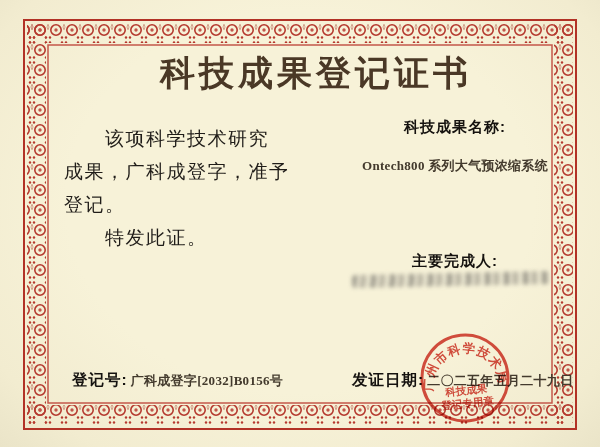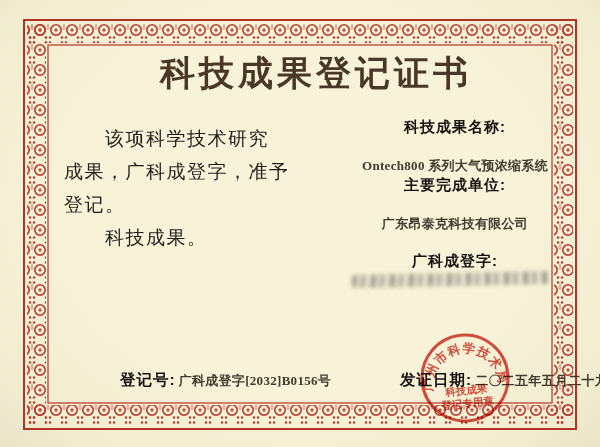--- a/index.html
+++ b/index.html
@@ -31,21 +31,21 @@
   .field-unit{top:176px;}
   .field-people{top:252px;}
   .blur-name{
     position:absolute;left:352px;top:273px;width:198px;height:13px;
     background:repeating-linear-gradient(94deg,
       rgba(90,88,84,0.55) 0 5px, rgba(170,166,158,0.25) 5px 9px,
       rgba(110,106,100,0.45) 9px 14px, rgba(190,186,176,0.2) 14px 19px);
     filter:blur(2px);transform:rotate(-1.2deg);border-radius:4px;
   }
   .footer-item{position:absolute;top:370px;white-space:nowrap;}
-  .footer-item .f-label{font-size:15.5px;margin-left:48px;}
+  .footer-item .f-label{font-size:15.5px;}
   .footer-item .f-value{margin-left:3px;}
   .footer-reg{left:72px;}
   .footer-date{left:352px;}
   .seal{
     position:absolute;left:415px;top:328px;width:100px;height:100px;
     opacity:0.85;mix-blend-mode:multiply;
   }
 </style>
 </head>
 <body>
@@ -73,35 +73,31 @@
     <rect x="24" y="20" width="552" height="409" fill="none" stroke="#b23226" stroke-width="2"></rect>
     <rect x="48" y="45" width="504" height="358" fill="none" stroke="#c4574a" stroke-width="1.5"></rect>
   </svg>
 
   <h1 class="title">科技成果登记证书</h1>
 
   <div class="body">
     <div>　　该项科学技术研究</div>
     <div>成果，广科成登字，准予</div>
     <div>登记。</div>
-    <div>　　科技成果。</div>
+    <div>　　特发此证。</div>
   </div>
 
   <div class="field field-name">
     <div class="label">科技成果名称:</div>
     <div class="value">Ontech800 系列大气预浓缩系统</div>
   </div>
 
-  <div class="field field-unit">
-    <div class="label">主要完成单位:</div>
-    <div class="value">广东昂泰克科技有限公司</div>
-  </div>
 
   <div class="field field-people">
-    <div class="label">广科成登字:</div>
+    <div class="label">主要完成人:</div>
   </div>
   <div class="blur-name"></div>
 
   <div class="footer-item footer-reg">
     <span class="f-label">登记号:</span><span class="f-value">广科成登字[2032]B0156号</span>
   </div>
 
   <div class="footer-item footer-date">
     <span class="f-label">发证日期:</span><span class="f-value">二〇二五年五月二十九日</span>
   </div>

